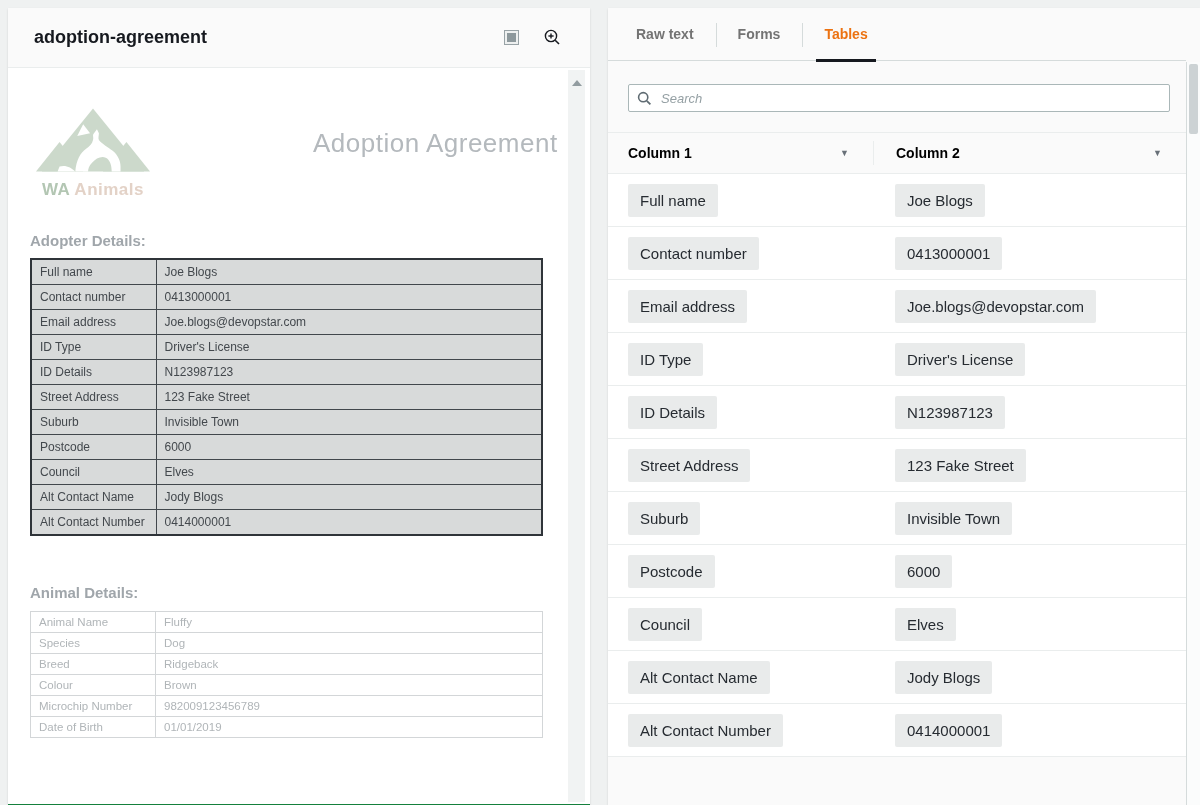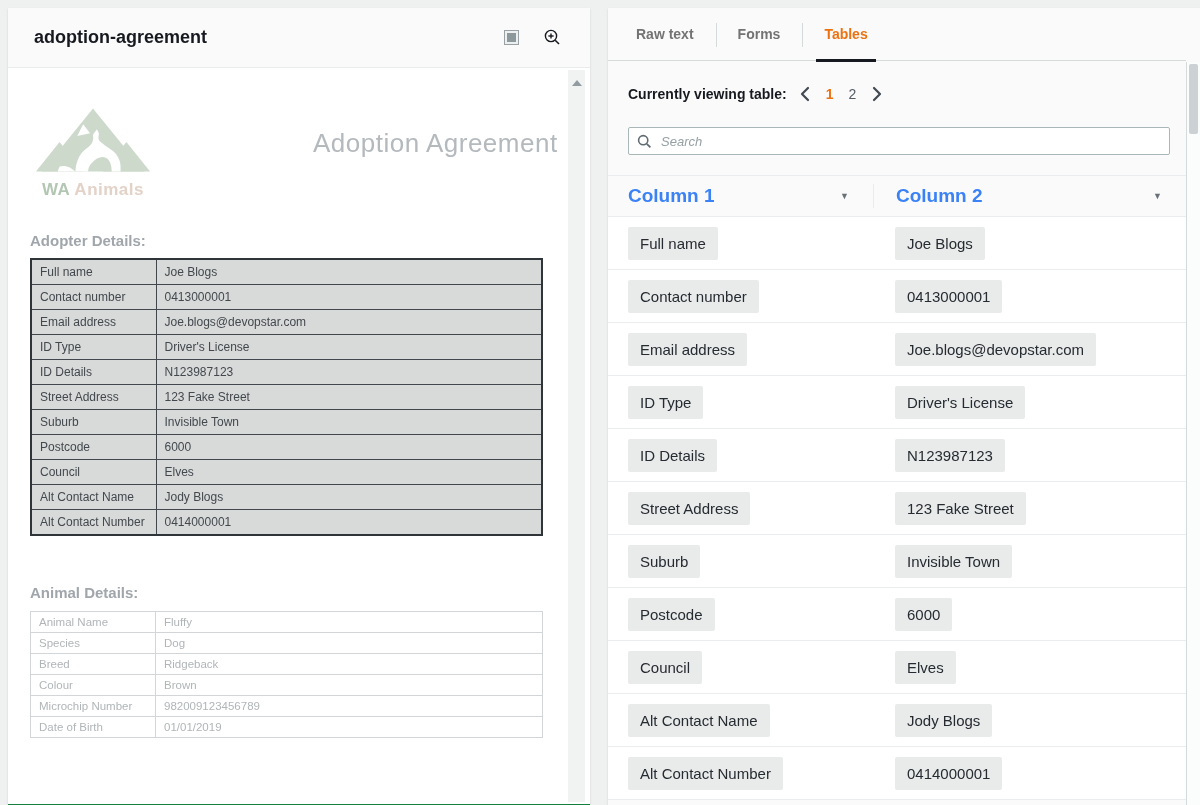--- a/index.html
+++ b/index.html
@@ -83,21 +83,21 @@
     font-family:"Liberation Sans",sans-serif;color:#16191f;background:transparent;
     margin-left:7px;}
   .searchbox input::placeholder{font-style:italic;color:#95a0a4;}
 
   .thead{display:flex;margin-top:20px;height:42px;background:#fafafa;
     border-top:1px solid #eaeded;border-bottom:1px solid #eaeded;
     align-items:center;position:relative;}
   .hcell{display:flex;align-items:center;height:100%;}
   .hcell.c1{width:265px;padding:0 24px 0 20px;}
   .hcell.c2{flex:1;padding:0 24px 0 22px;}
-  .hcell span.hlabel{font-size:19px;font-weight:bold;color:#3b82f6;}
+  .hcell span.hlabel{font-size:14px;font-weight:bold;color:#000000;}
   .tri{margin-left:auto;font-size:9px;color:#687078;line-height:1;}
   .hdiv{width:1px;height:24px;background:#eaeded;}
 
   .rows{background:#fff;}
   .rrow{display:flex;align-items:center;height:53px;border-bottom:1px solid #eaeded;
     background:#fff;}
   .cell{display:flex;align-items:center;height:100%;}
   .cell.c1{width:265px;padding-left:20px;}
   .cell.c2{flex:1;padding-left:22px;}
   .chip{display:inline-block;background:#e9ebeb;color:#262b31;font-size:15px;
@@ -236,35 +236,20 @@
           <span data-interactable="false">Raw text</span>
         </div>
         <div class="tab" data-interactable="true">
           <span data-interactable="false">Forms</span>
         </div>
         <div class="tab active" data-interactable="true">
           <span data-interactable="false">Tables</span>
         </div>
       </div>
 
-    <div class="viewing-row" data-interactable="false">
-      <span class="viewing-label" data-interactable="false">Currently viewing table:</span>
-      <div class="pager" data-interactable="false">
-        <svg width="12" height="16" viewBox="0 0 12 16" data-interactable="true">
-          <path d="M9 2 L3 8 L9 14" fill="none" stroke="#414a52" stroke-width="2.2" stroke-linecap="round" stroke-linejoin="round"></path>
-        </svg>
-        <span id="page-numbers" data-interactable="false" style="display:flex;gap:15px;">
-            <span class="page current" data-interactable="true">1</span>
-            <span class="page" data-interactable="true">2</span>
-          </span>
-        <svg width="12" height="16" viewBox="0 0 12 16" data-interactable="true">
-          <path d="M3 2 L9 8 L3 14" fill="none" stroke="#414a52" stroke-width="2.2" stroke-linecap="round" stroke-linejoin="round"></path>
-        </svg>
-      </div>
-    </div>
 
     <div class="searchbox" data-interactable="false">
       <svg width="15" height="15" viewBox="0 0 15 15" data-interactable="false">
         <circle cx="6.2" cy="6.2" r="4.6" fill="none" stroke="#5f6b72" stroke-width="1.6"></circle>
         <line x1="9.8" y1="9.8" x2="13.4" y2="13.4" stroke="#5f6b72" stroke-width="1.8"></line>
       </svg>
       <input type="text" data-interactable="true" placeholder="Search" style="">
     </div>
 
     <div class="thead" data-interactable="false">

